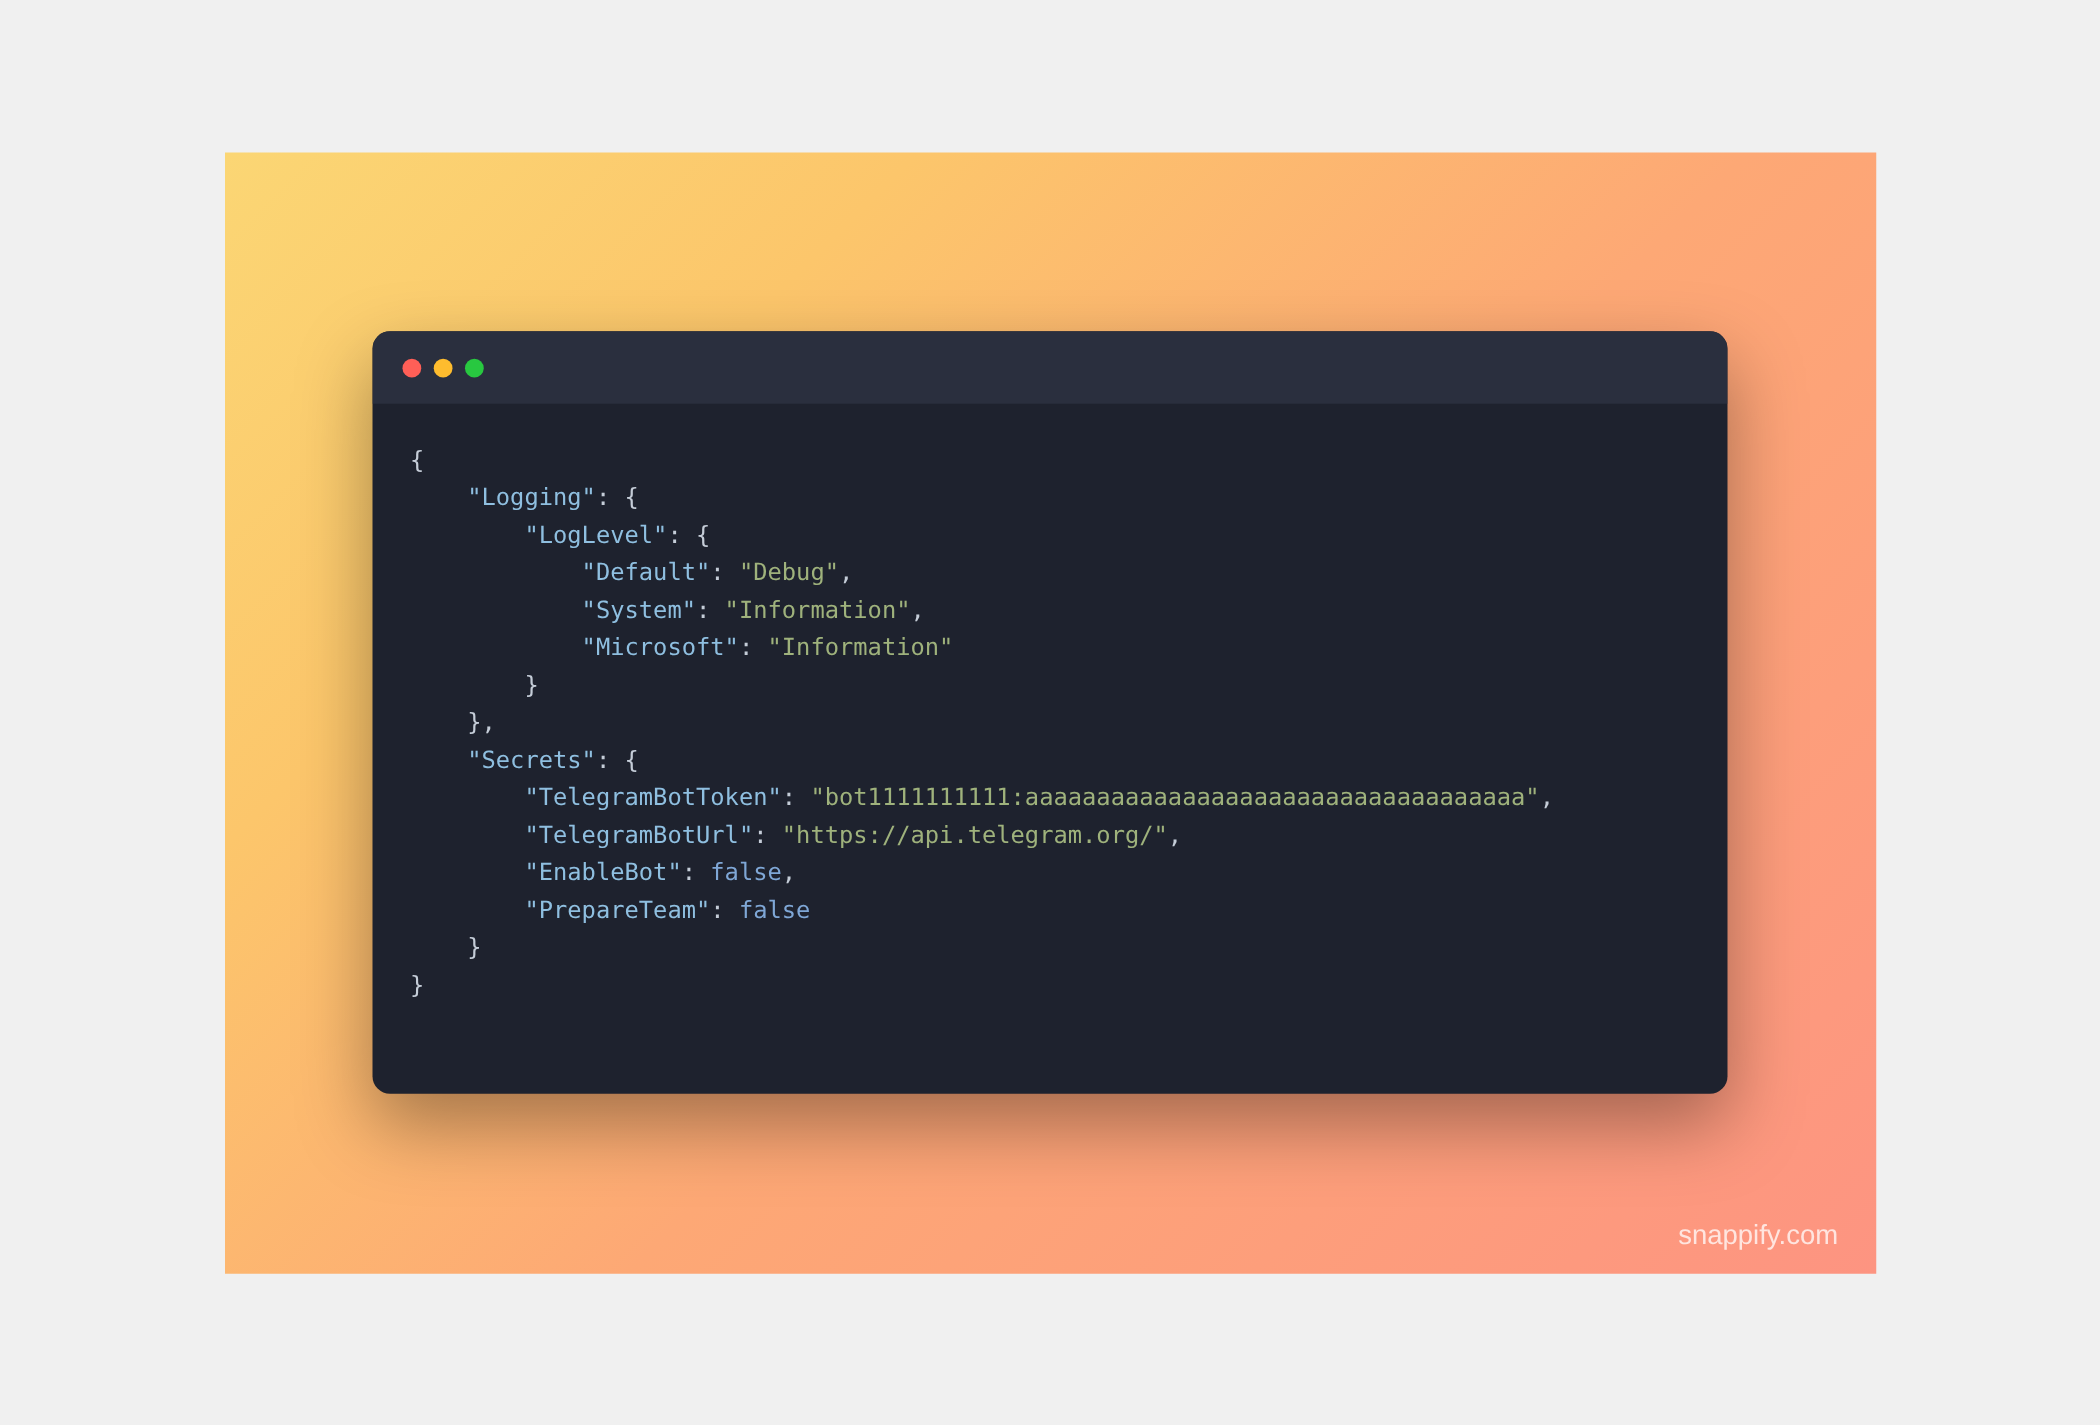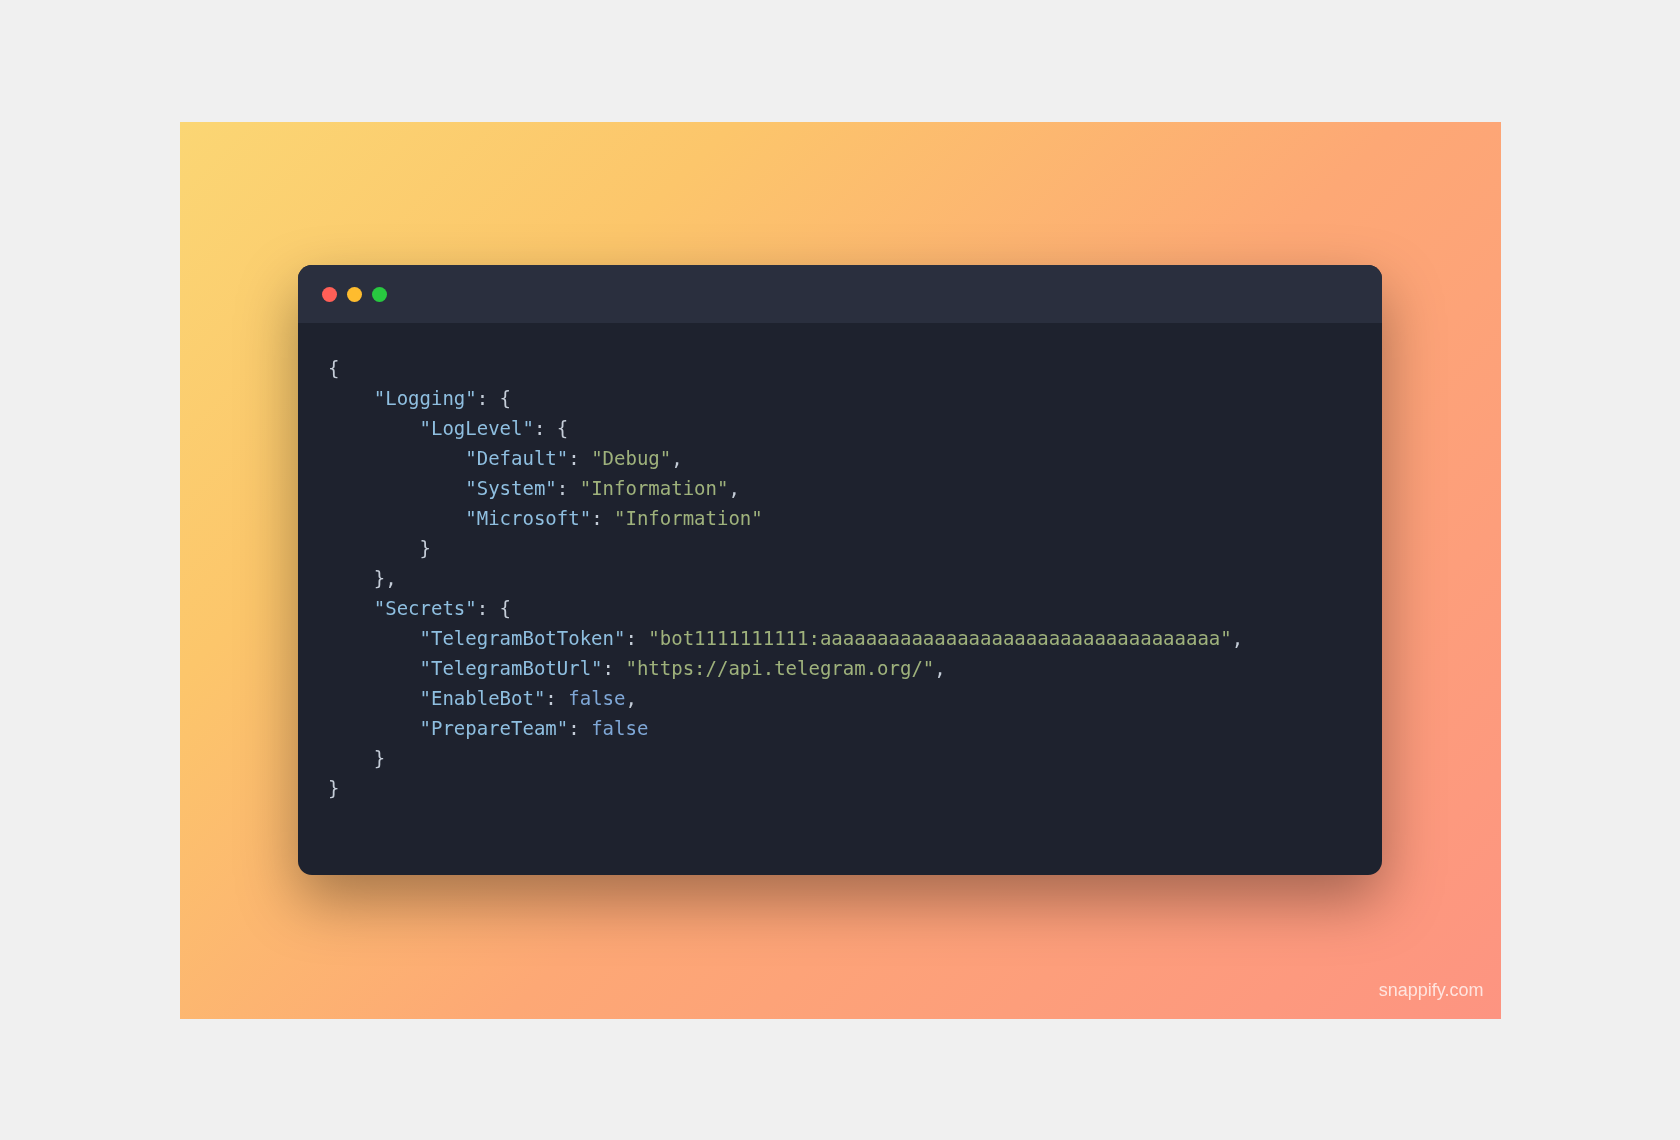--- a/index.html
+++ b/index.html
@@ -20,24 +20,24 @@
       height: 897px;
       background: linear-gradient(135deg, #fbd674 0%, #fcc66b 25%, #fda875 55%, #fd9481 100%);
       display: flex;
       align-items: center;
       justify-content: center;
       position: relative;
     }
     .watermark {
       position: absolute;
       bottom: 18px;
-      right: 17px;
+      right: 30px;
       color: rgba(255,255,255,0.75);
       font-family: -apple-system, Helvetica, Arial, sans-serif;
-      font-size: 18px;
+      font-size: 22px;
       font-weight: 500;
     }
     .window {
       width: 1084px;
       height: 610px;
       background: #1e222e;
       border-radius: 14px;
       box-shadow: 0 25px 60px rgba(0,0,0,0.35);
       overflow: hidden;
       display: flex;

